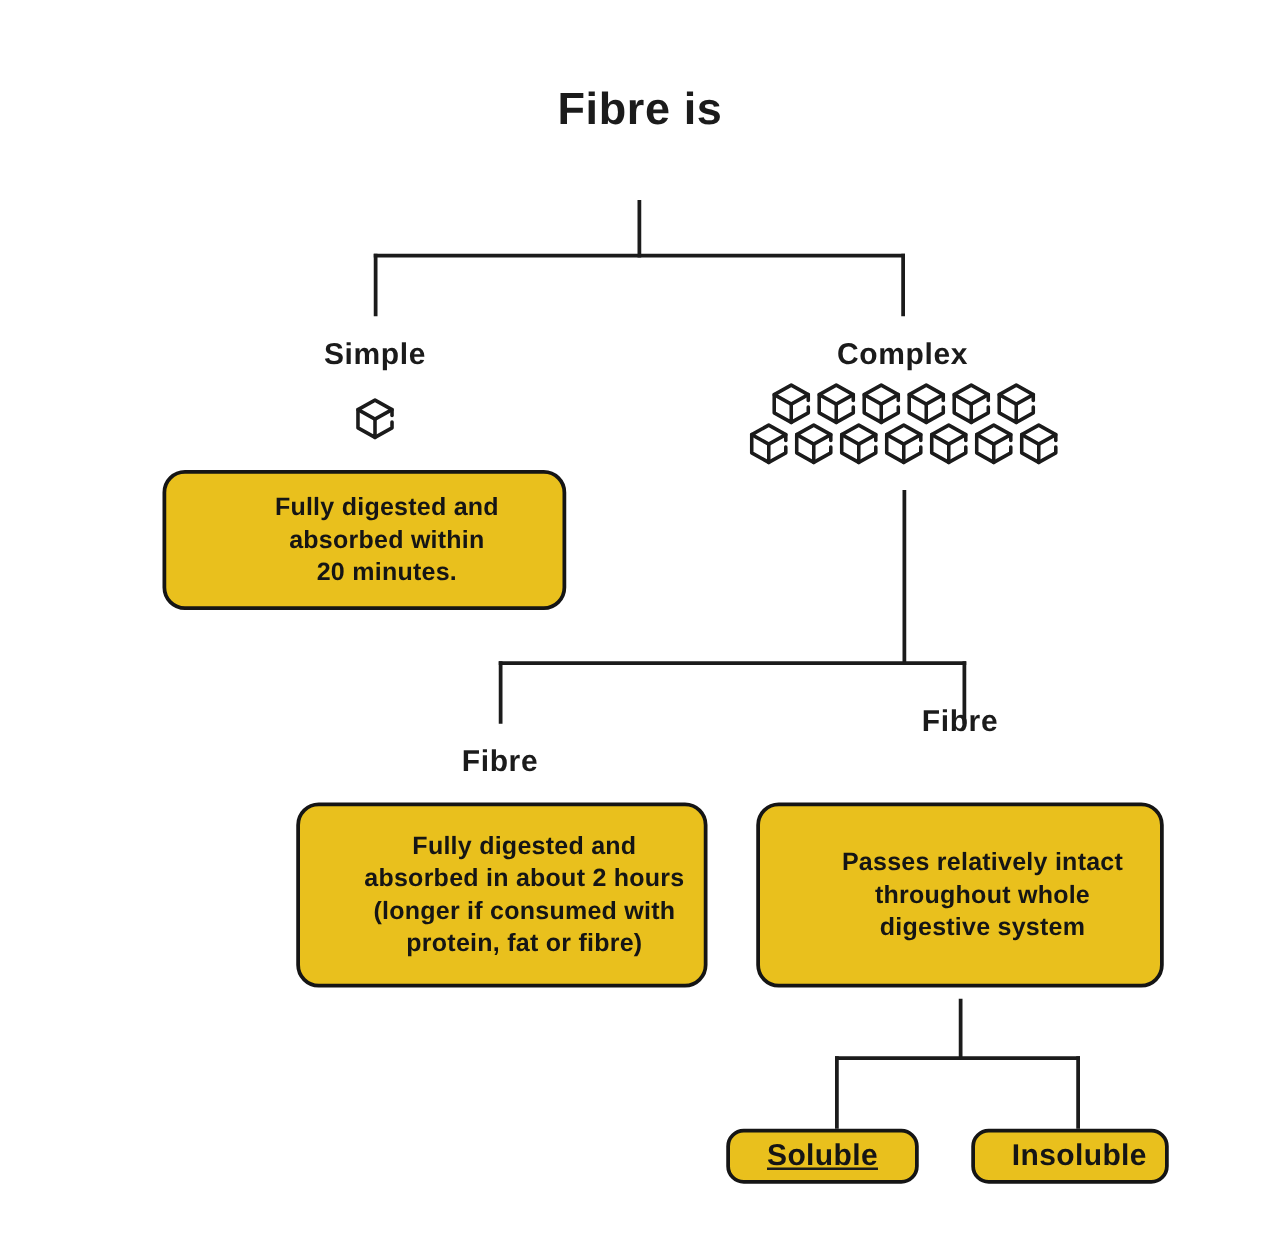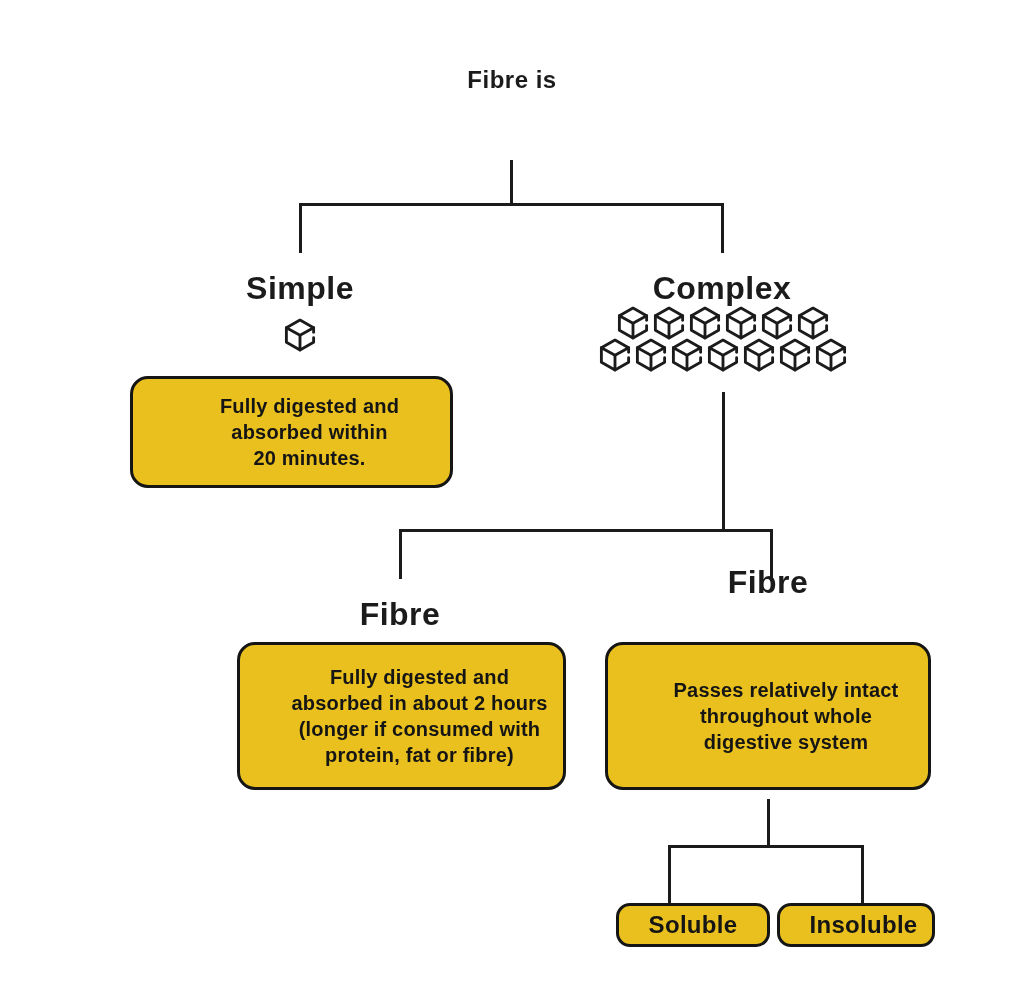--- a/index.html
+++ b/index.html
@@ -4,30 +4,30 @@
 <style>
   html,body{margin:0;padding:0;background:#ffffff;}
   .canvas{
     position:relative;width:1024px;height:986px;margin:0 auto;
     background:#ffffff;overflow:hidden;
     font-family:"Liberation Sans","DejaVu Sans",sans-serif;
     color:#1b1b1b;
   }
   .title1{
     position:absolute;left:0;top:66px;width:1024px;text-align:center;
-    font-size:24px;font-weight:bold;letter-spacing:0.5px;color:#1b1b1b;
+    font-size:36px;font-weight:bold;letter-spacing:0.5px;color:#1b1b1b;
   }
   .title2{
     position:absolute;left:0;top:104px;width:1024px;text-align:center;
     font-size:42px;font-weight:bold;letter-spacing:1px;color:#c8922b;
   }
   .line{position:absolute;background:#1b1b1b;}
   .node-label{
     position:absolute;width:300px;text-align:center;
-    font-size:32px;font-weight:bold;letter-spacing:0.5px;color:#1b1b1b;
+    font-size:24px;font-weight:bold;letter-spacing:0.5px;color:#1b1b1b;
   }
   .note-box{
     position:absolute;background:#e9c01d;border:3px solid #151515;
     border-radius:18px;display:flex;align-items:center;justify-content:center;
     box-sizing:border-box;
     padding-left:36px;
   }
   .note-text{
     white-space:pre-line;text-align:center;
     font-size:20px;font-weight:bold;line-height:26px;color:#151515;
@@ -208,20 +208,20 @@
     <div class="note-text">Passes relatively intact
 throughout whole
 digestive system</div>
   </div>
 
   <div class="line" style="left:767px;top:799px;width:3px;height:48px;"></div>
   <div class="line" style="left:668px;top:845px;width:196px;height:3px;"></div>
   <div class="line" style="left:668px;top:845px;width:3px;height:58px;"></div>
   <div class="line" style="left:861px;top:845px;width:3px;height:58px;"></div>
 
-  <div class="leaf-box" style="left:616px;top:903px;width:154px;height:44px;">
+  <div class="leaf-box" style="left:581px;top:903px;width:154px;height:44px;text-decoration:underline;">
     <div class="leaf-text">Soluble</div>
   </div>
   <div class="leaf-box" style="left:777px;top:903px;width:158px;height:44px;padding-left:15px;">
     <div class="leaf-text">Insoluble</div>
   </div>
 
 </div>
 
 </body></html>

